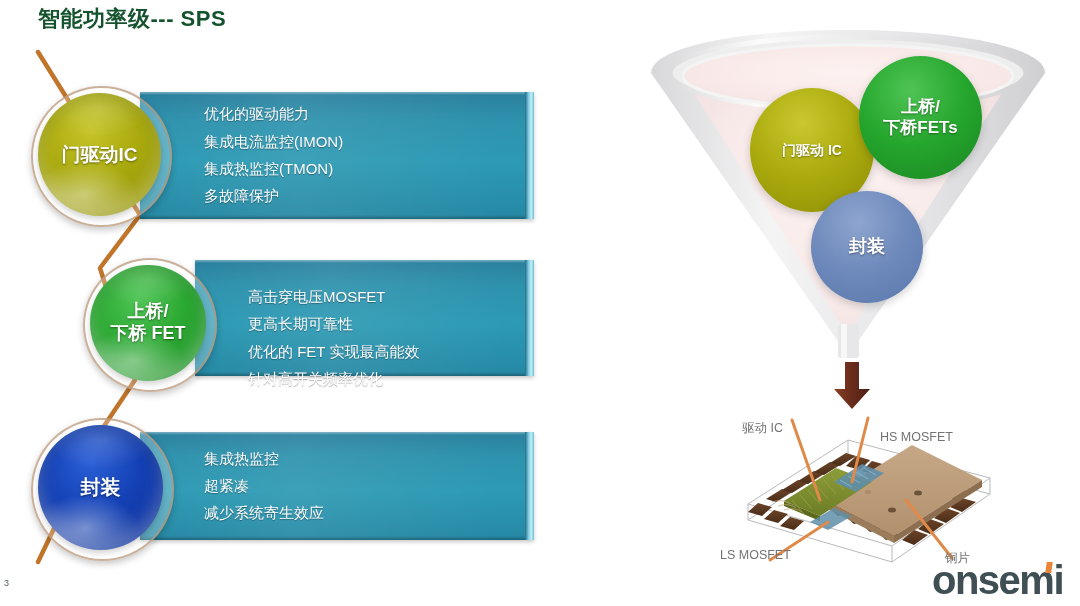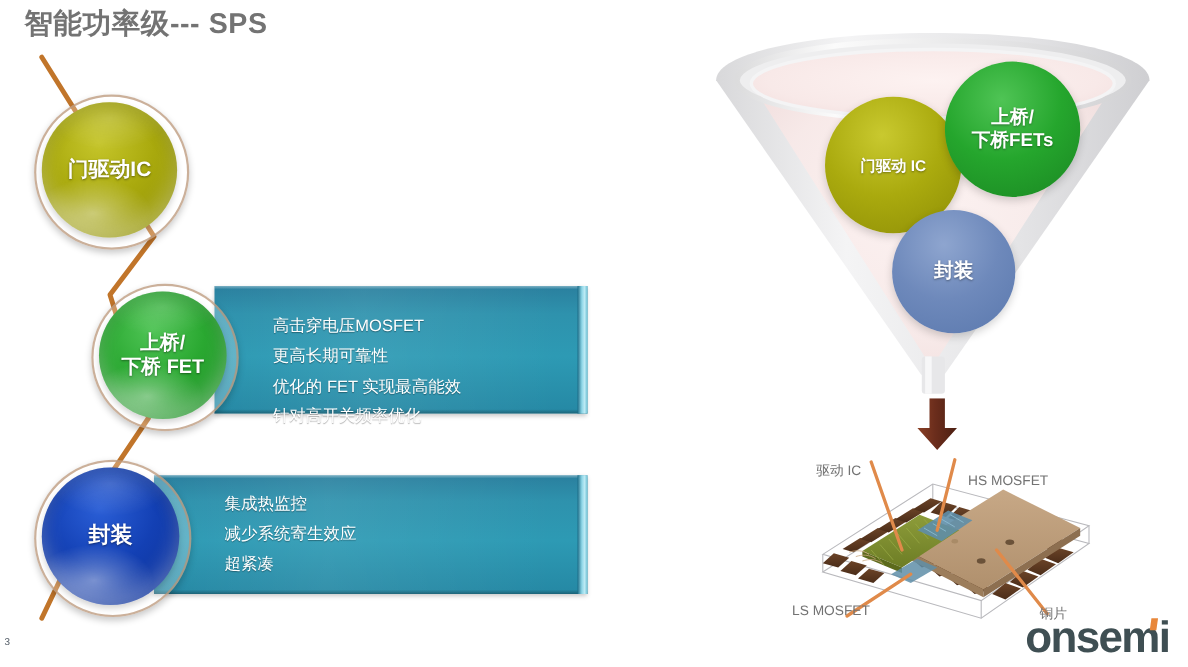--- a/index.html
+++ b/index.html
@@ -14,25 +14,25 @@
     position: relative;
     width: 1080px;
     height: 606px;
     background: #ffffff;
     overflow: hidden;
   }
 
   
   #slide-title {
     position: absolute;
-    left: 22px;
+    left: 38px;
     top: 4px;
-    font-size: 26px;
+    font-size: 22px;
     font-weight: bold;
-    color: #737373;
+    color: #14532d;
     letter-spacing: 0.5px;
     white-space: nowrap;
   }
 
   
   #page-number {
     position: absolute;
     left: 4px;
     top: 578px;
     font-size: 9px;
@@ -196,20 +196,32 @@
 <div id="slide">
 
   <div id="slide-title">智能功率级--- SPS</div>
 
   <div id="page-number">3</div>
 
   <svg class="connector-svg" viewBox="0 0 300 606">
     <polyline points="38,52 140,215 100,268 135,380 100,432 38,562" fill="none" stroke="#c1752a" stroke-width="4.5" stroke-linecap="round" stroke-linejoin="round"></polyline>
   </svg>
 
+  <div class="banner" style="left:140px; top:92px; width:394px; height:127px;">
+    <div class="banner-inner"></div>
+    <div class="banner-bevel-top"></div>
+    <div class="banner-bevel-bottom"></div>
+    <div class="banner-bevel-right"></div>
+    <div class="banner-lines">
+      <div class="banner-line">优化的驱动能力</div>
+      <div class="banner-line">集成电流监控(IMON)</div>
+      <div class="banner-line">集成热监控(TMON)</div>
+      <div class="banner-line">多故障保护</div>
+    </div>
+  </div>
 
   <div class="stage-ring" style="left:31px; top:86px; width:137px; height:137px;"></div>
   <div class="stage-circle" style="left:38px; top:93px; width:123px; height:123px; font-size:19px;
               background: radial-gradient(circle at 42% 30%, #c5c52a 0%, #a9a90d 45%, #8d8d06 100%);
               box-shadow: inset 0 -10px 18px rgba(255,255,255,0.30), inset 0 8px 14px rgba(0,0,0,0.10), 0 3px 6px rgba(0,0,0,0.18);">
     <div class="circle-gloss"></div>
     <span>门驱动IC</span>
   </div>
 
   <div class="banner" style="left:195px; top:260px; width:339px; height:116px;">
@@ -234,22 +246,22 @@
     <span>下桥 FET</span>
   </div>
 
   <div class="banner" style="left:140px; top:432px; width:394px; height:108px;">
     <div class="banner-inner"></div>
     <div class="banner-bevel-top"></div>
     <div class="banner-bevel-bottom"></div>
     <div class="banner-bevel-right"></div>
     <div class="banner-lines">
       <div class="banner-line">集成热监控</div>
+      <div class="banner-line">超紧凑</div>
       <div class="banner-line">减少系统寄生效应</div>
-      <div class="banner-line">超紧凑</div>
     </div>
   </div>
 
   <div class="stage-ring" style="left:31px; top:418px; width:139px; height:139px;"></div>
   <div class="stage-circle" style="left:38px; top:425px; width:125px; height:125px; font-size:20px;
               background: radial-gradient(circle at 42% 30%, #2a5ed6 0%, #1340b4 45%, #0d2f92 100%);
               box-shadow: inset 0 -10px 18px rgba(255,255,255,0.28), inset 0 8px 14px rgba(0,0,0,0.12), 0 3px 6px rgba(0,0,0,0.18);">
     <div class="circle-gloss"></div>
     <span>封装</span>
   </div>

